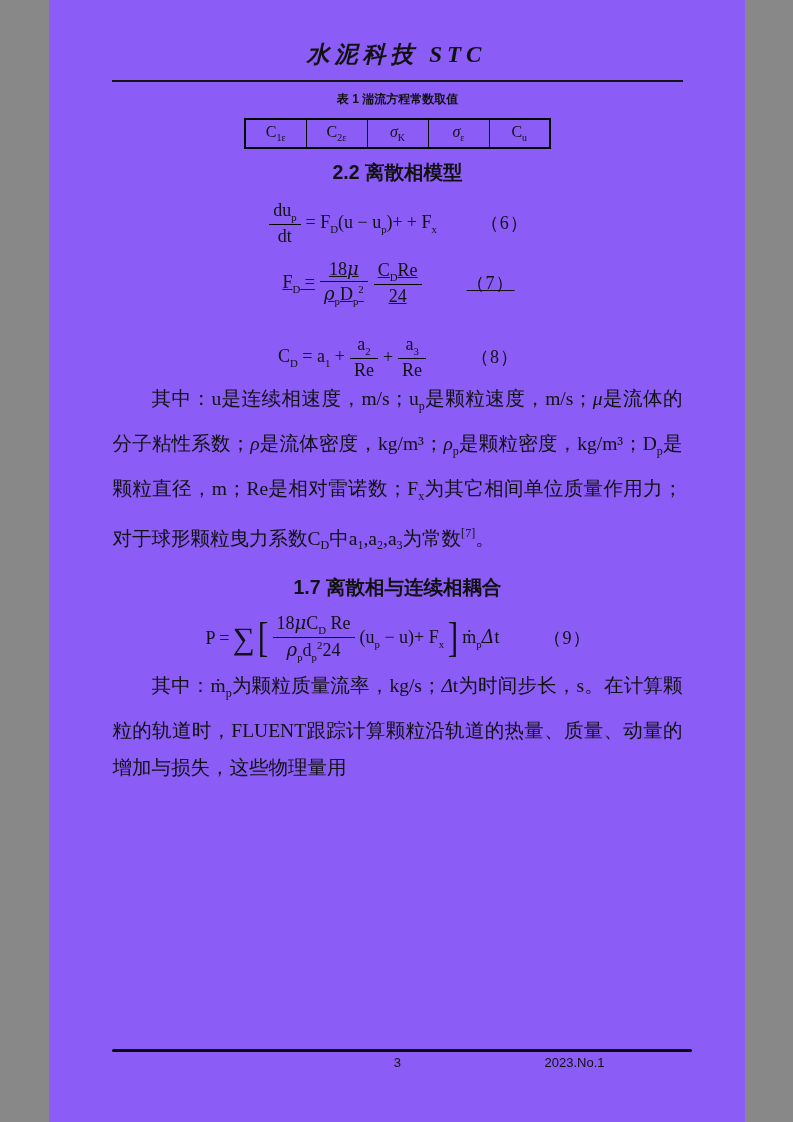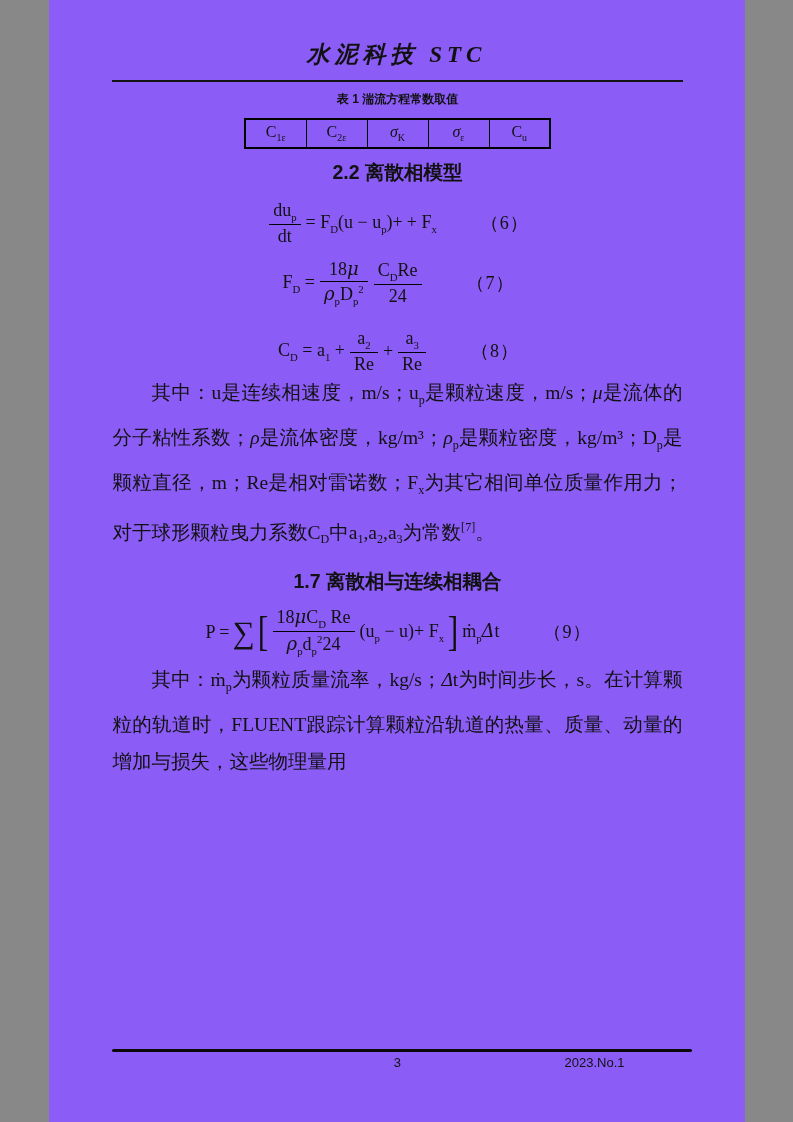--- a/index.html
+++ b/index.html
@@ -60,22 +60,22 @@
   }
   table.constants sub { font-size:0.62em; }
   
   .equation {
     display:flex; align-items:center; justify-content:center;
     font-size:18px; line-height:1.15;
     white-space:nowrap;
   }
   .equation i { font-family:"DejaVu Serif",serif; }
   .eq6 { margin-top:10px; height:54px; }
-  .eq7 { margin-top:6px;  height:54px; }
-  .eq8 { margin-top:18px;  height:46px; }
+  .eq7 { margin-top:6px;  height:54px;text-decoration:underline; }
+  .eq8 { margin-top:24px;  height:46px; }
   .eq9 { margin-top:8px;  height:58px; }
   .frac {
     display:inline-flex; flex-direction:column;
     text-align:center; vertical-align:middle;
     margin:0 3px;
   }
   .frac .num { border-bottom:1.5px solid #000; padding:0 4px 1px; }
   .frac .den { padding:1px 4px 0; }
   .equation sub { font-size:0.6em; }
   .equation sup { font-size:0.6em; vertical-align:super; }
@@ -88,21 +88,21 @@
     position:absolute; left:63px; right:53px; top:1049px;
     height:3px; background:#0a0a0a; border-radius:2px;
   }
   .footer {
     position:absolute; left:64px; right:62px; top:1055px;
     height:20px;
     font-family:"Liberation Sans","DejaVu Sans",sans-serif;
     font-size:13px; color:#111;
   }
   .page-number { position:absolute; left:50%; transform:translateX(-52%); }
-  .issue-label { position:absolute; right:58px; }
+  .issue-label { position:absolute; right:78px; }
 </style>
 </head>
 <body>
 
 <div class="page">
 
   <div class="header">
     <div class="journal-title">水泥科技 STC</div>
   </div>
   <div class="header-rule"></div>

